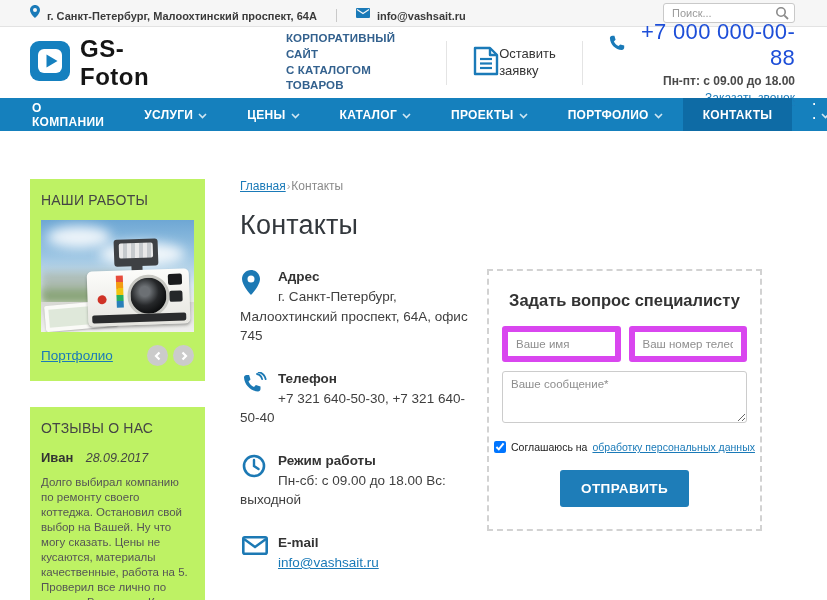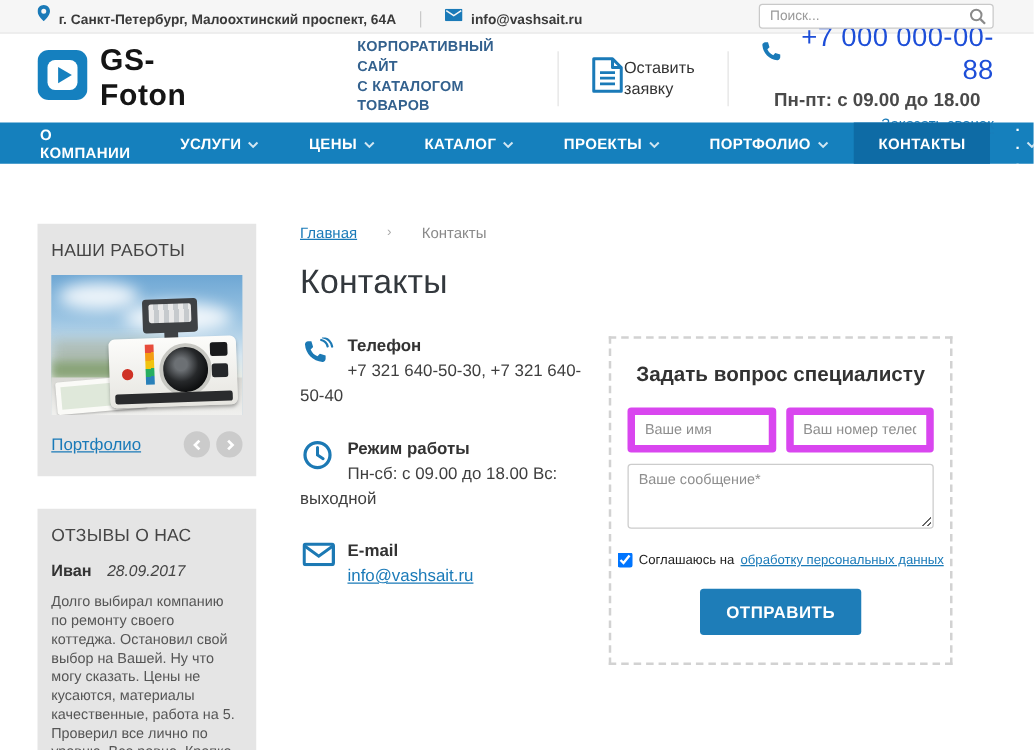--- a/index.html
+++ b/index.html
@@ -15,60 +15,60 @@
   .topbar {
     height:27px; background:#f6f6f6; border-bottom:1px solid #e3e3e3;
     display:flex; align-items:center; padding:0 32px 0 30px;
   }
   .topbar-left { display:flex; align-items:flex-end; gap:7px; }
   .topbar-text { font-size:11px; font-weight:bold; color:#3a3a3a; }
   .topbar-sep { width:1px; height:13px; background:#c9c9c9; margin:0 12px; }
   .topbar-email { font-size:11px; font-weight:bold; color:#3a3a3a; }
   .searchbox { margin-left:auto; position:relative; }
   .searchbox input {
-    width:188px; height:20px; border:1px solid #c9c9c9; border-radius:3px;
+    width:132px; height:20px; border:1px solid #c9c9c9; border-radius:3px;
     background:#fff; padding:0 24px 0 8px; font-size:11px; color:#555;
     font-family:inherit; outline:none;
   }
   .searchbox input::placeholder { color:#9a9a9a; }
   .search-ic { position:absolute; right:6px; top:3px; }
 
   
   .header { height:71px; display:flex; align-items:center; padding:0 32px 0 30px; background:#fff; }
   .logo { display:flex; align-items:center; gap:10px; cursor:pointer; }
   .logo-text { font-size:24px; font-weight:bold; color:#151515; letter-spacing:.5px; }
   .tagline { margin-left:106px; font-size:11.5px; font-weight:bold; color:#33618e; line-height:1.35; letter-spacing:.2px; }
   .hdiv { width:1px; height:44px; background:#e4e4e4; margin:0 26px; }
   .request { display:flex; align-items:center; cursor:pointer; }
   .request-label { font-size:13px; color:#333; line-height:1.25; }
   .phoneblock { margin-left:auto; text-align:right; }
   .phone-row { display:flex; align-items:center; justify-content:flex-end; gap:8px; }
   .phone-num { font-size:22px; font-weight:normal; color:#1d4ed8; letter-spacing:.3px; }
-  .hours { font-size:15px; font-weight:bold; color:#4a4a4a; margin-top:3px;text-align:center; }
+  .hours { font-size:12px; font-weight:bold; color:#4a4a4a; margin-top:3px; }
   .callback { display:inline-block; font-size:12px; color:#1a7ab8; border-bottom:1px dotted #1a7ab8; margin-top:3px; cursor:pointer; }
 
   
   .nav {
     height:33px; background:#1580bd; display:flex; align-items:stretch;
     justify-content:space-between; padding:0 46px 0 12px;
   }
   .nav-item {
     display:flex; align-items:center; gap:5px; padding:0 20px;
     color:#fff; font-size:12px; font-weight:bold; letter-spacing:.3px; cursor:pointer;
   }
   .nav-item.active { background:#0e6ba5; }
   .caret { margin-top:1px; }
 
   
   .content { display:flex; gap:35px; padding:48px 32px 0 30px; align-items:flex-start; }
   .sidebar { width:175px; flex-shrink:0; }
   .main { flex:1; margin-top:0; }
 
   
-  .sblock { background:#e5e5e5; padding:13px 11px 15px; margin-bottom:26px; }
+  .sblock { background:#bef264; padding:13px 11px 15px; margin-bottom:26px; }
   .sblock-title { font-size:14px; color:#454545; margin-bottom:12px; letter-spacing:.2px; }
   .works-img { position:relative; height:112px; overflow:hidden; cursor:pointer; background:#bcd3e4; }
   .sky { position:absolute; inset:0; background:linear-gradient(180deg,#6ea7d4 0%,#9cc5e3 32%,#d6e6f0 58%,#e6ebe6 72%,#e4e5e1 100%); }
   .cloud { position:absolute; background:#fff; border-radius:50%; filter:blur(6px); opacity:.85; }
   .c1 { left:6px; top:6px; width:64px; height:22px; }
   .c2 { left:58px; top:22px; width:86px; height:24px; }
   .bldg { position:absolute; left:0; width:62%; top:46%; height:22%; background:#a3b0a2; filter:blur(5px); opacity:.75; }
   .grass { position:absolute; left:0; width:70%; top:62%; height:13%; background:#7d9b68; filter:blur(4px); opacity:.85; }
   .ledge { position:absolute; left:0; right:0; bottom:0; height:27%; background:linear-gradient(180deg,#d8d8d4,#f0f0ee); }
   .photo { position:absolute; left:4px; bottom:3px; width:72px; height:26px; background:#dfe8da; border:4px solid #fafaf7; border-radius:2px; transform:rotate(-5deg); box-shadow:0 1px 2px rgba(0,0,0,.25); }
@@ -86,21 +86,21 @@
   .sblock-foot { display:flex; align-items:center; justify-content:space-between; margin-top:13px; }
   .slink { font-size:13.5px; color:#1a7ab8; text-decoration:underline; cursor:pointer; }
   .circ-row { display:flex; gap:5px; }
   .circ { width:21px; height:21px; border-radius:50%; background:#cbcbcb; display:flex; align-items:center; justify-content:center; cursor:pointer; }
   .review-head { margin-top:2px; }
   .review-author { font-size:13px; font-weight:bold; color:#333; }
   .review-date { font-size:12.5px; font-style:italic; color:#444; margin-left:8px; }
   .review-text { font-size:11.5px; color:#555; line-height:1.3; margin-top:9px; }
 
   
-  .breadcrumb { font-size:12px; color:#8a8a8a; display:flex; align-items:center; gap:24px; }
+  .breadcrumb { font-size:12px; color:#8a8a8a; display:flex; align-items:center; gap:1px; }
   .breadcrumb a { color:#1a7ab8; text-decoration:underline; cursor:pointer; }
   .bc-sep { color:#aaa; font-size:11px; }
   h1.page-title { font-size:27px; font-weight:normal; color:#33383d; margin:17px 0 28px; letter-spacing:.2px; }
   .main-cols { display:flex; align-items:flex-start; }
 
   .contact-list { flex:1; padding-right:10px; }
   .contact-item { position:relative; margin-bottom:25px; font-size:13.5px; }
   .contact-icon { position:absolute; left:2px; top:1px; }
   .contact-title { font-weight:bold; color:#333; margin-left:38px; margin-bottom:3px; }
   .contact-text { color:#3f3f3f; line-height:1.45; text-indent:38px; }
@@ -309,20 +309,29 @@
     <div class="breadcrumb">
       <a>Главная</a>
       <span class="bc-sep">›</span>
       <span>Контакты</span>
     </div>
     <h1 class="page-title">Контакты</h1>
 
     <div class="main-cols">
       <div class="contact-list">
 
+        <div class="contact-item">
+          <span class="contact-icon">
+            <svg width="18" height="25" viewBox="0 0 18 25">
+                <path d="M9 0C4 0 0 4 0 9c0 6.6 9 16 9 16s9-9.4 9-16c0-5-4-9-9-9zm0 12.5A3.5 3.5 0 119 5.5a3.5 3.5 0 010 7z" fill="#1c79b4"></path>
+              </svg>
+          </span>
+          <div class="contact-title">Адрес</div>
+          <div class="contact-text">г. Санкт-Петербург, Малоохтинский проспект, 64А, офис 745</div>
+        </div>
 
         <div class="contact-item">
           <span class="contact-icon">
             <svg width="25" height="24" viewBox="0 0 25 24">
                 <path d="M4.5 3C3.1 3 1.9 4.2 2 5.6 2.5 13 8.5 19 15.9 19.5c1.4.1 2.6-1.1 2.6-2.5v-2.6l-4.6-1.4-1.9 2c-2.8-1.3-4.2-2.7-5.5-5.5l2-1.9L7.1 3z" fill="#1c79b4"></path>
                 <path d="M15 2c2.5.6 4.5 2.6 5.1 5.1M16.5 0c3.6.8 6.4 3.6 7.2 7.2" stroke="#1c79b4" stroke-width="1.8" fill="none" stroke-linecap="round"></path>
               </svg>
           </span>
           <div class="contact-title">Телефон</div>
           <div class="contact-text">+7 321 640-50-30, +7 321 640-50-40</div>

